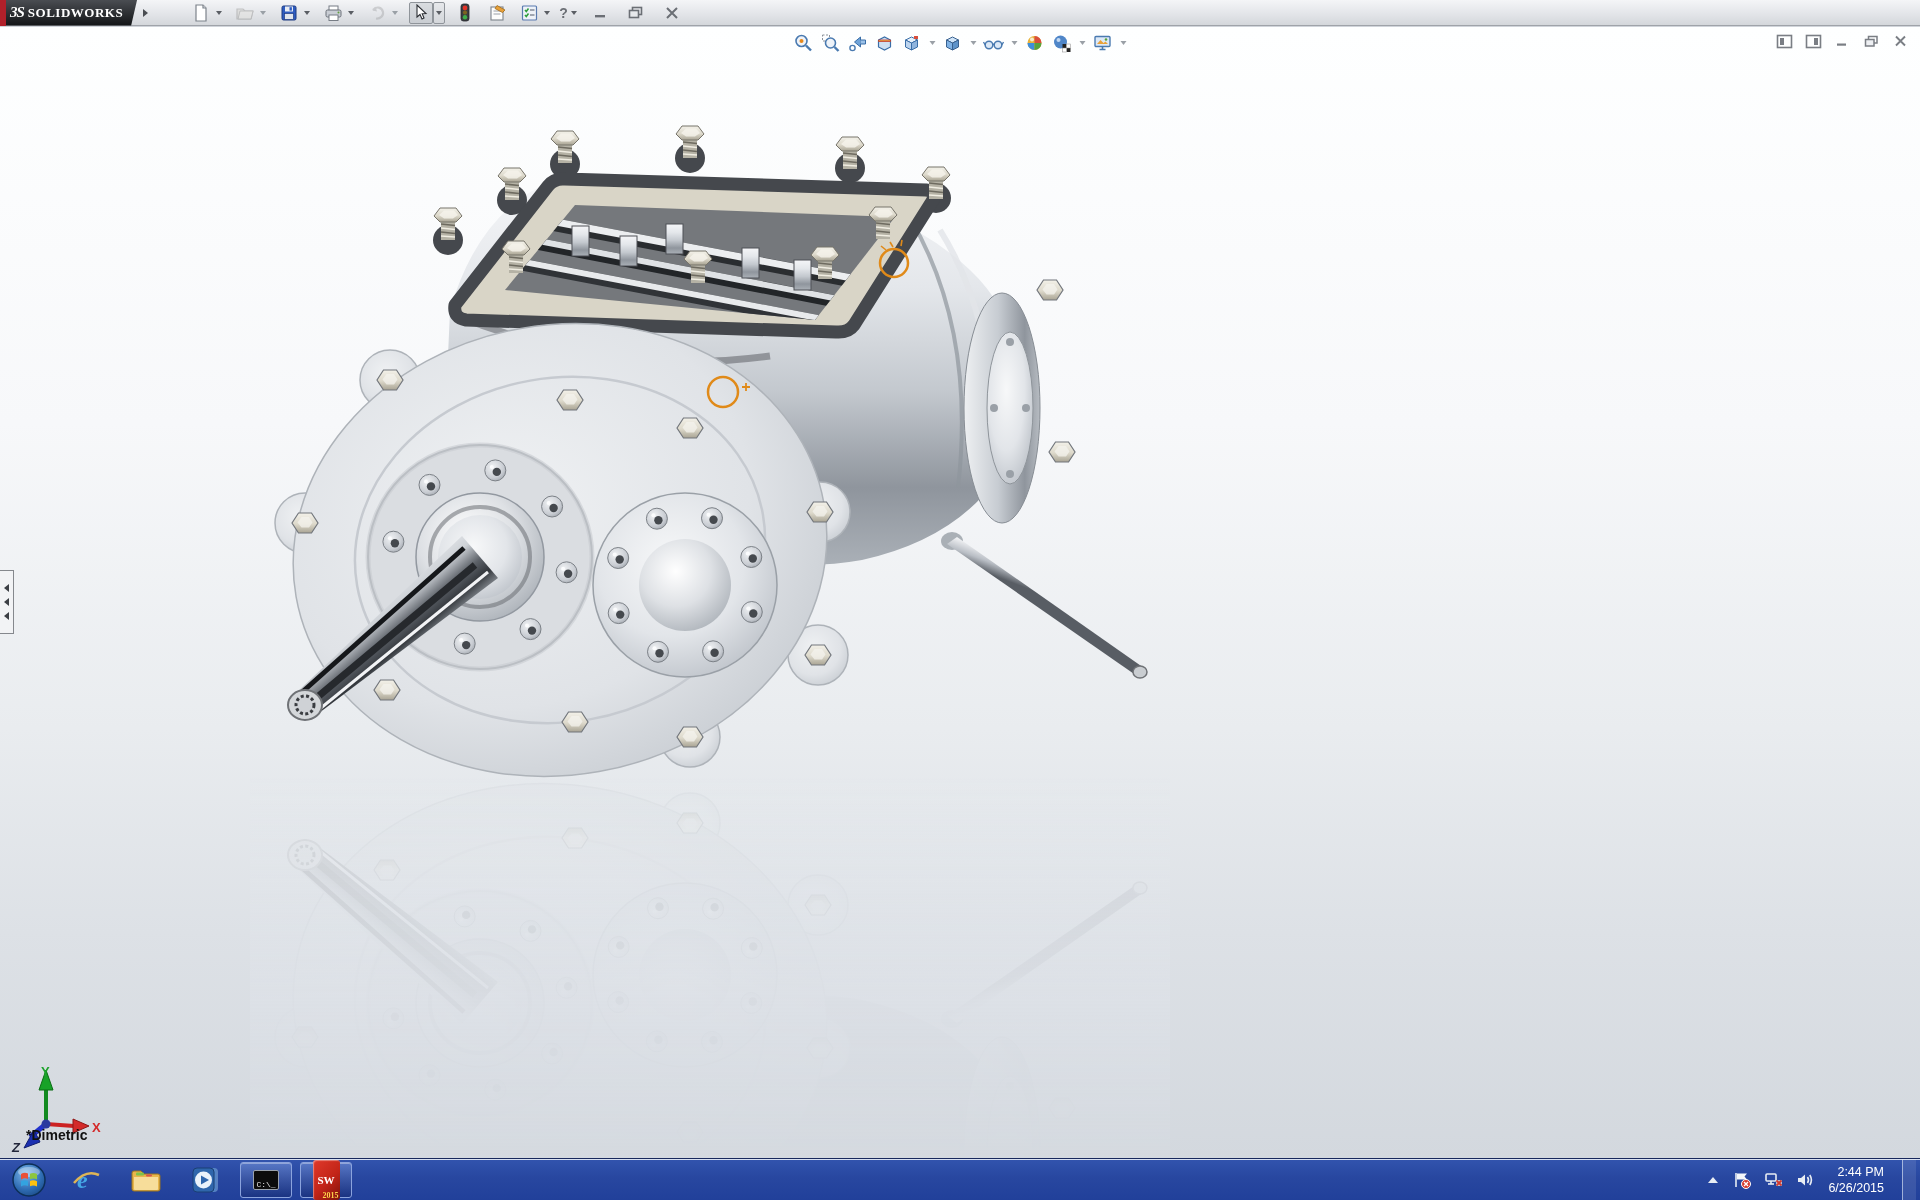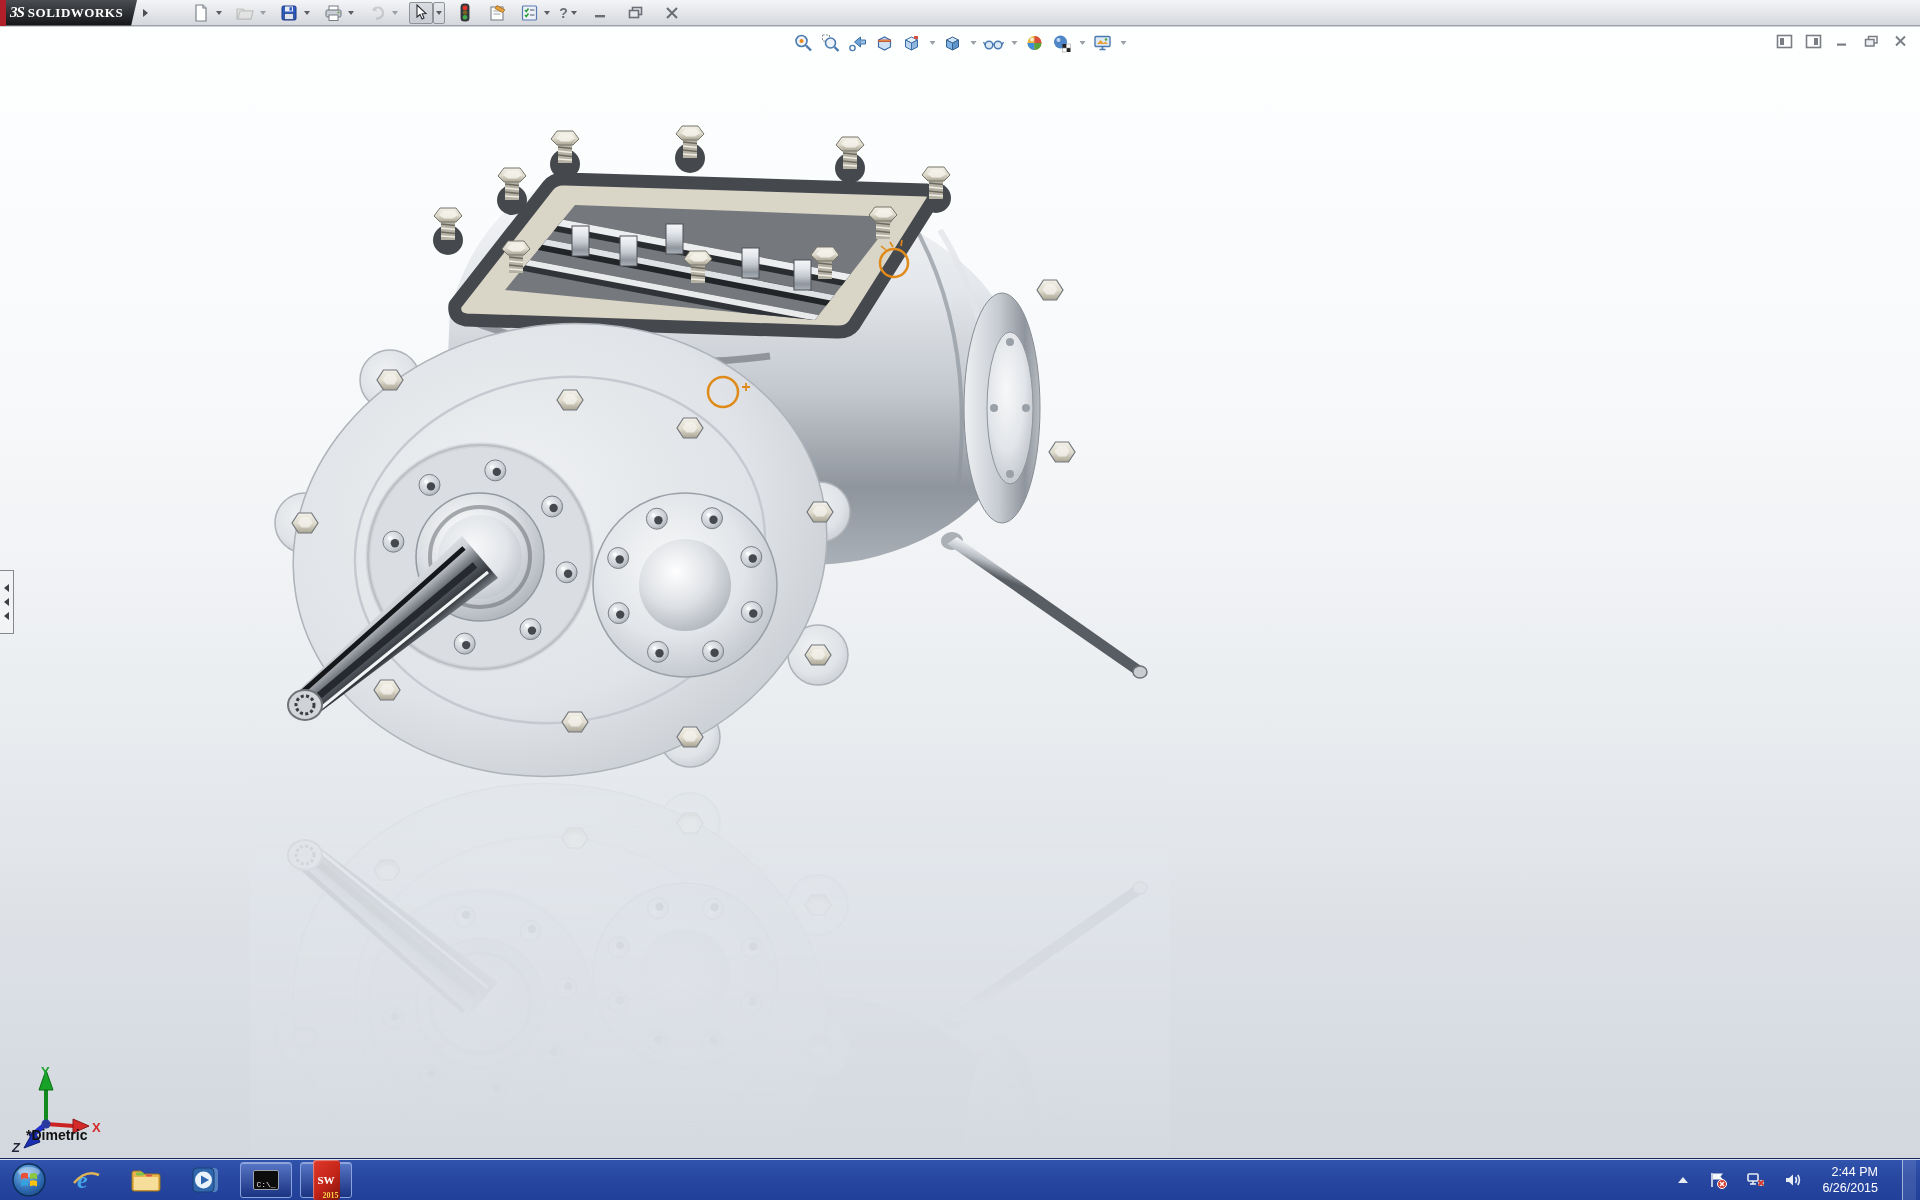--- a/index.html
+++ b/index.html
@@ -60,21 +60,21 @@
   
   #taskbar { position:absolute; left:0; top:1158px; width:1920px; height:42px;
     background:linear-gradient(180deg,#3254ae 0%,#2847a0 45%,#21409a 100%);
     border-top:1px solid #18285c; box-shadow:inset 0 1px 0 #d9e1f2; display:flex; align-items:center; }
   #task-apps { display:flex; align-items:center; gap:8px; padding-left:6px; }
   .task-btn { width:52px; height:36px; display:flex; align-items:center; justify-content:center; border-radius:3px; }
   .task-btn.active { background:linear-gradient(180deg,rgba(120,150,220,.55),rgba(20,40,110,.55));
     border:1px solid #8ba3dd; box-shadow:inset 0 1px 0 rgba(255,255,255,.35); }
   #start-orb { width:46px; height:38px; display:flex; align-items:center; justify-content:center; }
 
-  #tray { margin-left:auto; display:flex; align-items:center; gap:18px; padding-right:4px; height:100%; }
+  #tray { margin-left:auto; display:flex; align-items:center; gap:12px; padding-right:4px; height:100%; }
   .tray-ic { display:flex; align-items:center; justify-content:center; }
   #clock { text-align:right; color:#fff; font-size:12.5px; line-height:16px; padding-right:6px; }
   #show-desktop { width:14px; height:42px; background:rgba(255,255,255,.10); border-left:1px solid rgba(230,238,250,.6); }
 
   .cmd-face { width:26px; height:20px; background:#0c0c0c; border:1px solid #9aa2ad; border-radius:2px;
     color:#e8e8e8; font-family:"Liberation Mono",monospace; font-size:8px; display:flex; align-items:flex-end; justify-content:center; }
   .sw-cube { width:27px; height:40px; background:linear-gradient(135deg,#e0392b 0%,#c22418 55%,#7e130c 100%);
     border-radius:3px; position:relative; color:#fff; font-weight:bold; font-size:11px;
     display:flex; align-items:center; justify-content:center; box-shadow:inset 1px 1px 1px rgba(255,255,255,.4);font-family:Liberation Serif, serif; }
   .sw-year { position:absolute; right:1px; bottom:0px; color:#ffd24a; font-size:8px; font-weight:bold; }

